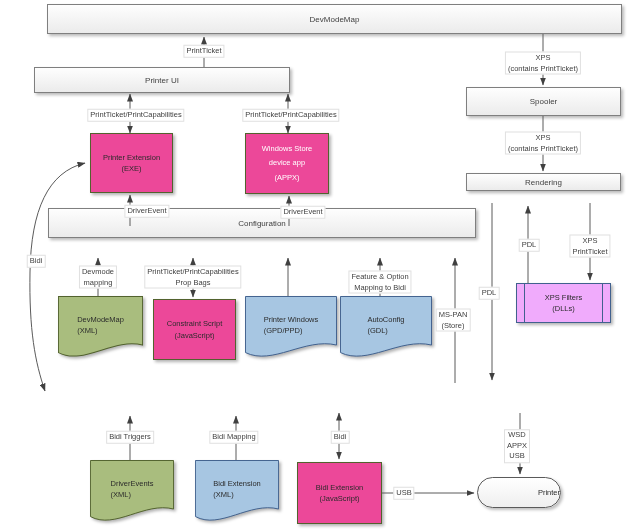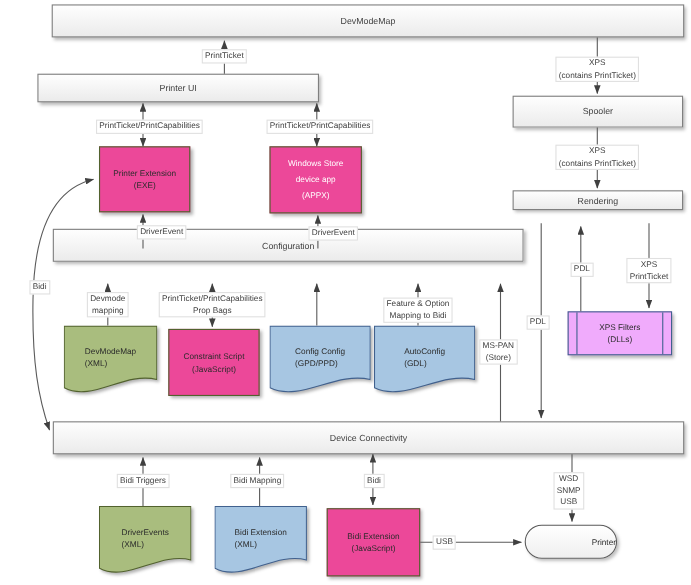--- a/index.html
+++ b/index.html
@@ -103,23 +103,20 @@
   </div>
   <div class="bar" style="left:466px;top:87px;width:155px;height:29px">
     <span>Spooler</span>
   </div>
   <div class="bar" style="left:466px;top:173px;width:155px;height:18px">
     <span>Rendering</span>
   </div>
   <div class="bar" style="left:48px;top:208px;width:428px;height:30px">
     <span>Configuration</span>
   </div>
-  <div class="bar" style="left:48px;top:383px;width:574px;height:30px">
-    <span>Device Connectivity</span>
-  </div>
 
   <div class="gbox" style="left:90px;top:133px;width:83px;height:60px">
     <span>Printer Extension
 (EXE)</span>
   </div>
   <div class="gbox white-text" style="left:245px;top:133px;width:84px;height:61px">
     <span>Windows Store
 device app
 (APPX)</span>
   </div>
@@ -143,21 +140,21 @@
     <svg viewBox="0 0 100 70" preserveAspectRatio="none">
       <path d="M0.5,0.5 H99.5 V52 C65,44 30,74 0.5,60 Z" vector-effect="non-scaling-stroke"></path>
     </svg>
     <div class="doc-label">DevModeMap
 (XML)</div>
   </div>
   <div class="doc blue" style="left:245px;top:296px;width:92px;height:66px">
     <svg viewBox="0 0 100 70" preserveAspectRatio="none">
       <path d="M0.5,0.5 H99.5 V52 C65,44 30,74 0.5,60 Z" vector-effect="non-scaling-stroke"></path>
     </svg>
-    <div class="doc-label">Config Config
+    <div class="doc-label">Printer Windows
 (GPD/PPD)</div>
   </div>
   <div class="doc blue" style="left:340px;top:296px;width:92px;height:66px">
     <svg viewBox="0 0 100 70" preserveAspectRatio="none">
       <path d="M0.5,0.5 H99.5 V52 C65,44 30,74 0.5,60 Z" vector-effect="non-scaling-stroke"></path>
     </svg>
     <div class="doc-label">AutoConfig
 (GDL)</div>
   </div>
   <div class="doc green" style="left:90px;top:460px;width:84px;height:66px">
@@ -199,16 +196,16 @@
 (Store)</div>
   <div class="lbl" style="left:489px;top:293px">PDL</div>
   <div class="lbl" style="left:529px;top:245px">PDL</div>
   <div class="lbl" style="left:590px;top:246px">XPS
 PrintTicket</div>
   <div class="lbl" style="left:130px;top:437px">Bidi Triggers</div>
   <div class="lbl" style="left:234px;top:437px">Bidi Mapping</div>
   <div class="lbl" style="left:340px;top:437px">Bidi</div>
   <div class="lbl" style="left:404px;top:493px">USB</div>
   <div class="lbl" style="left:517px;top:446px">WSD
-SNMP
+APPX
 USB</div>
 
 </div>
 
 </body></html>

